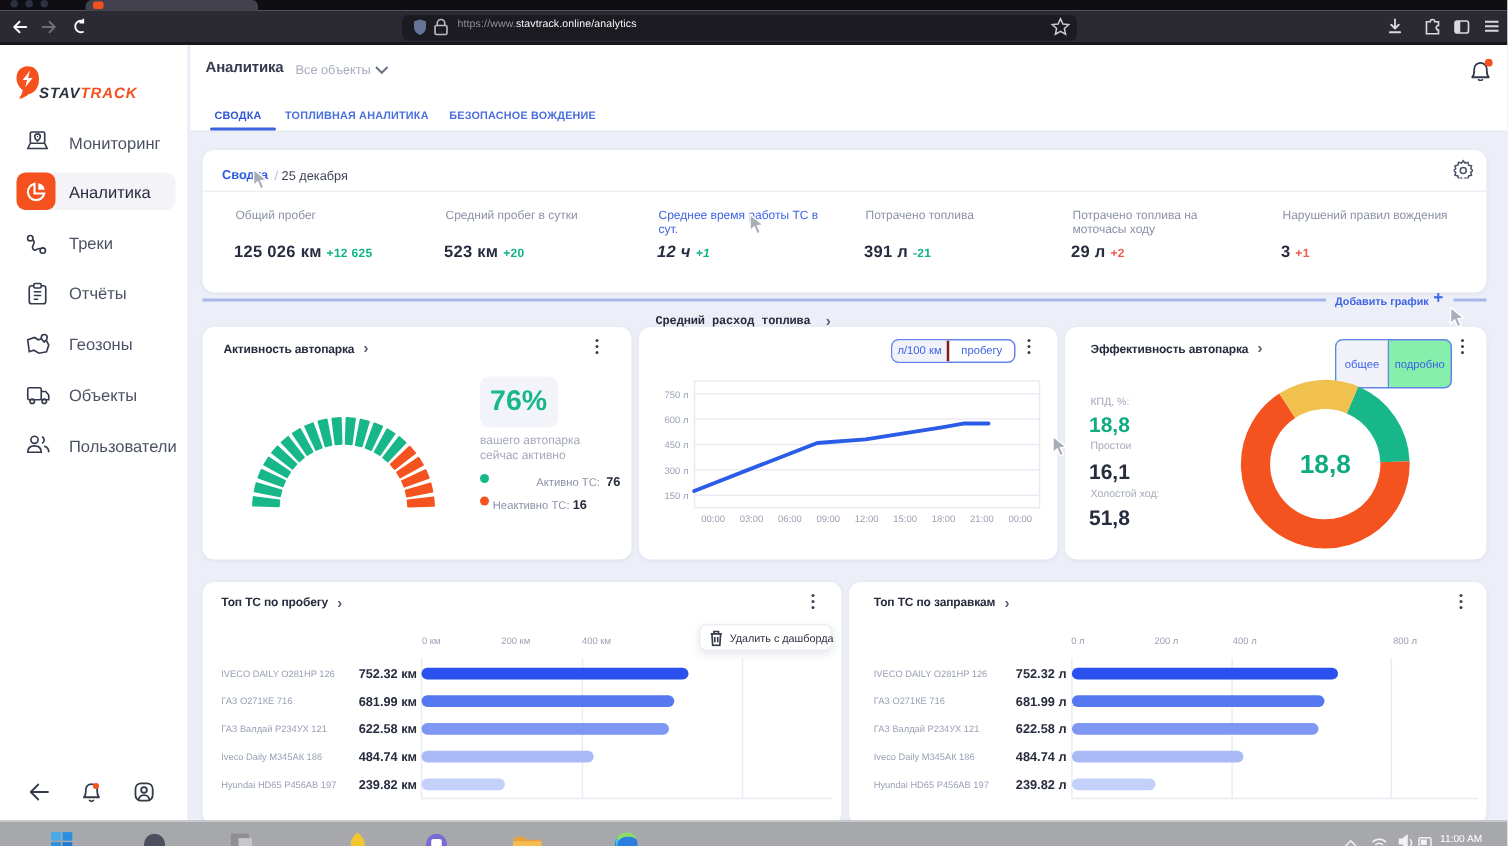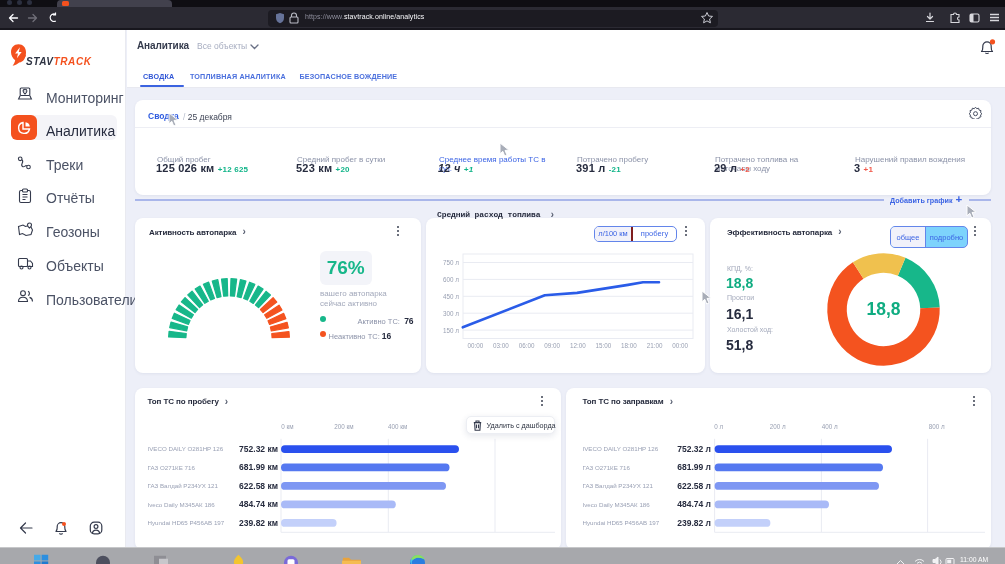--- a/index.html
+++ b/index.html
@@ -9,25 +9,25 @@
 #tabbar{left:0;top:0;width:1005px;height:7px;background:#0f0e13;}
 #tab{left:57px;top:0;width:115px;height:7px;background:#42414d;border-radius:4px 4px 0 0;}
 #fav{left:62px;top:1.2px;width:6.5px;height:4.8px;background:#f4511e;border-radius:1.5px;}
 #toolbar{left:0;top:7px;width:1005px;height:21px;background:#2b2a33;}
 #chromeline{left:0;top:28px;width:1005px;height:2px;background:#17161d;}
 #urlbar{left:268px;top:9.5px;width:450px;height:17.5px;background:#1c1b22;border-radius:4px;}
 
 #page{left:0;top:30px;width:1005px;height:517px;background:#edeff8;}
 #sidebar{left:0;top:0;width:126px;height:517px;background:#fff;border-right:1px solid #e9eaf0;}
 #headband{left:127px;top:0;width:878px;height:58px;background:#fff;border-bottom:1px solid #e8e9f0;}
-.menu-t{font-size:14px;color:#4b5265;}
+.menu-t{font-size:11px;color:#4b5265;}
 .card{position:absolute;background:#fff;border-radius:8px;box-shadow:0 1px 3px rgba(45,55,95,.07);}
 .ctitle{font-size:8px;font-weight:bold;color:#262b3d;letter-spacing:-0.1px;}
 .chev{color:#565d6f;font-weight:bold;font-size:10px;line-height:8px;position:relative;top:0.5px;}
-.lbl{font-size:8px;color:#8b92a8;line-height:9.5px;margin-top:16px;}
+.lbl{font-size:8px;color:#8b92a8;line-height:9.5px;}
 .val{font-size:11px;font-weight:bold;color:#272c3f;letter-spacing:.2px;}
 .pos{color:#10b488;font-size:8px;font-weight:bold;}
 .neg{color:#f2594b;font-size:8px;font-weight:bold;}
 .dot3{position:absolute;width:2px;height:2px;border-radius:50%;background:#3a4050;}
 
 #taskbar{left:0;top:547px;width:1005px;height:17px;background:#a7a8ac;border-top:1px solid #c6c7c9;}
 </style></head>
 <body>
 
 <div class="abs" id="tabbar"></div>
@@ -148,21 +148,21 @@
 <div class="abs" style="left:148px;top:81px;font-size:8.5px;font-weight:bold;color:#2e5bdf;">Сводка</div>
 <div class="abs" style="left:183px;top:81.5px;font-size:8.5px;color:#b7bdcc;">/ <span style="color:#3f4556;">25 декабря</span></div>
 <svg class="abs" style="left:969px;top:76px" width="13" height="13" viewBox="0 0 13 13">
   <path d="M6.5 1.2 l1.2 1.5 1.9-.5 .5 1.9 1.9.5 -.5 1.9 1.5 1.2 -1.5 1.2 .5 1.9 -1.9.5 -.5 1.9 -1.9-.5 -1.2 1.5 -1.2-1.5 -1.9.5 -.5-1.9 -1.9-.5 .5-1.9 -1.5-1.2 1.5-1.2 -.5-1.9 1.9-.5 .5-1.9 1.9.5 Z" fill="none" stroke="#4a5164" stroke-width="1"></path>
   <circle cx="6.5" cy="7.7" r="2" fill="none" stroke="#4a5164" stroke-width="1"></circle>
 </svg>
 <div class="abs" style="left:135px;top:96.5px;width:856px;height:1px;background:#edeef4;"></div>
 <div class="lbl abs" style="left:157px;top:108.5px;width:120px;">Общий пробег</div>
 <div class="lbl abs" style="left:297px;top:108.5px;width:120px;">Средний пробег в сутки</div>
 <div class="lbl abs" style="left:439px;top:108.5px;width:118px;color:#3c64e4;">Среднее время работы ТС в сут.</div>
-<div class="lbl abs" style="left:577px;top:108.5px;width:120px;">Потрачено пробегу</div>
+<div class="lbl abs" style="left:577px;top:108.5px;width:120px;">Потрачено топлива</div>
 <div class="lbl abs" style="left:715px;top:108.5px;width:100px;">Потрачено топлива на моточасы ходу</div>
 <div class="lbl abs" style="left:855px;top:108.5px;width:120px;">Нарушений правил вождения</div>
 <div class="val abs" style="left:156px;top:132px;">125 026 км <span class="pos">+12 625</span></div>
 <div class="val abs" style="left:296px;top:132px;">523 км <span class="pos">+20</span></div>
 <div class="val abs" style="left:438px;top:132px;font-style:italic;">12 ч <span class="pos">+1</span></div>
 <div class="val abs" style="left:576px;top:132px;">391 л <span class="pos">-21</span></div>
 <div class="val abs" style="left:714px;top:132px;">29 л <span class="neg">+2</span></div>
 <div class="val abs" style="left:854px;top:132px;">3 <span class="neg">+1</span></div>
 
 <div class="abs" style="left:135px;top:169px;width:749px;height:1.5px;background:#a9b6ea;"></div>
@@ -239,21 +239,21 @@
         <text x="126.2" y="130">09:00</text>
         <text x="151.8" y="130">12:00</text>
         <text x="177.4" y="130">15:00</text>
         <text x="203" y="130">18:00</text>
         <text x="228.6" y="130">21:00</text>
         <text x="254.2" y="130">00:00</text>
   </g>
 </svg>
 
 <div class="ctitle abs" style="left:727px;top:197.5px;">Эффективность автопарка <span class="chev" style="margin-left:4px;">›</span></div>
-<div class="abs" style="left:890px;top:196px;width:78px;height:22px;border:1px solid #6385ea;border-radius:5px;background:#7dd3fc;display:flex;font-size:7.5px;color:#3c64e4;">
+<div class="abs" style="left:890px;top:196px;width:78px;height:33px;border:1px solid #6385ea;border-radius:5px;background:#86efac;display:flex;font-size:7.5px;color:#3c64e4;">
   <div style="width:35px;background:#f1f1fa;border-right:1px solid #6385ea;display:flex;align-items:center;justify-content:center;border-radius:4px 0 0 4px;">общее</div>
   <div style="flex:1;display:flex;align-items:center;justify-content:center;">подробно</div>
 </div>
 <div class="dot3" style="left:974px;top:196px;"></div>
     <div class="dot3" style="left:974px;top:200px;"></div>
     <div class="dot3" style="left:974px;top:204px;"></div>
 <div class="abs" style="left:727px;top:235px;font-size:7px;color:#a3a9bb;">КПД, %:</div>
 <div class="abs" style="left:726px;top:245px;font-size:14px;font-weight:bold;color:#0fac81;">18,8</div>
 <div class="abs" style="left:727px;top:264px;font-size:7px;color:#a3a9bb;">Простои</div>
 <div class="abs" style="left:726px;top:276px;font-size:14px;font-weight:bold;color:#272c3f;">16,1</div>

